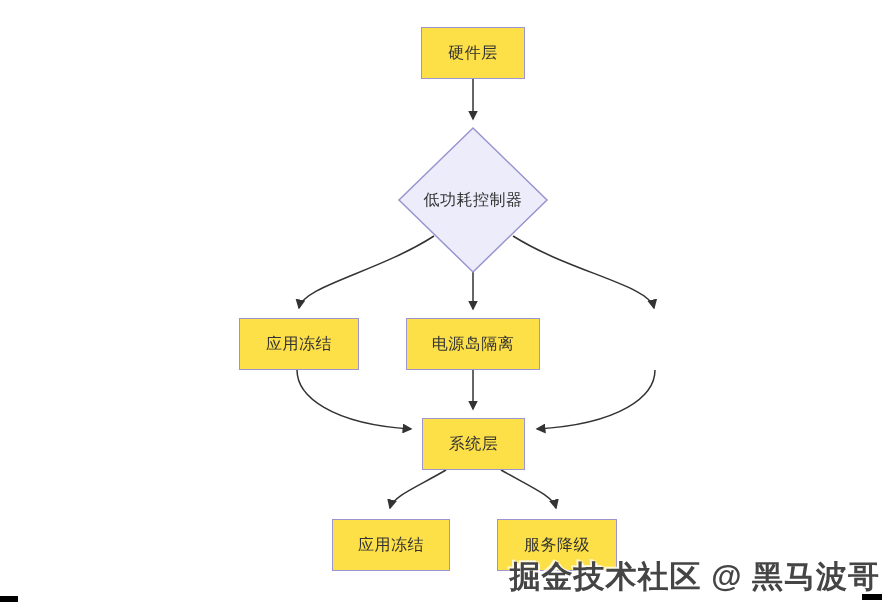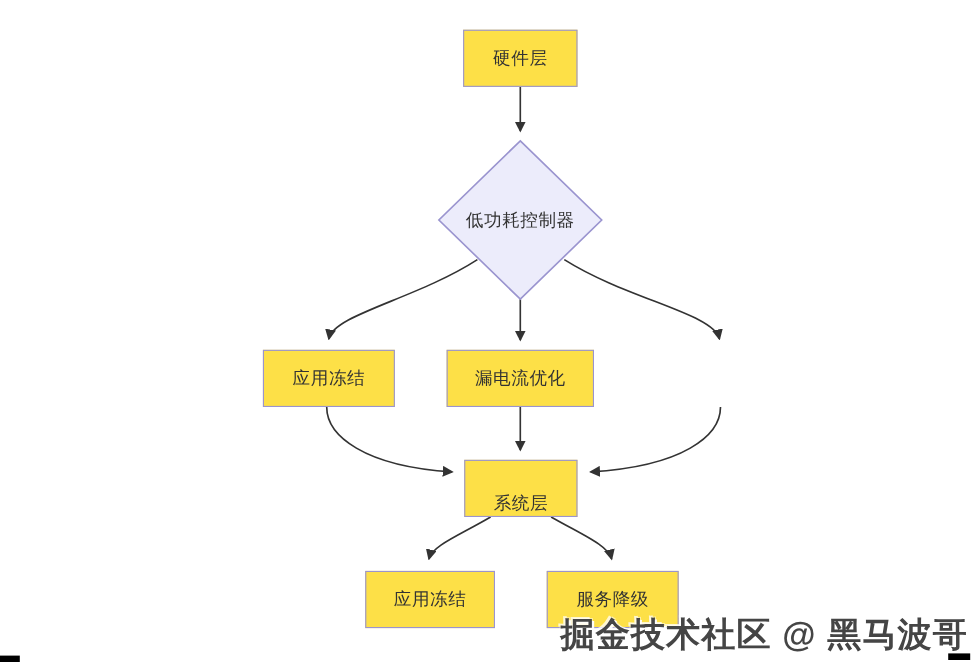--- a/index.html
+++ b/index.html
@@ -44,21 +44,21 @@
     display: flex;
     align-items: center;
     justify-content: center;
     letter-spacing: 0.5px;
     pointer-events: none;
   }
   .node-hardware   { left: 421px; top: 27px;  width: 104px; height: 52px; }
   .node-clock      { left: 239px; top: 318px; width: 120px; height: 52px; }
   .node-power      { left: 406px; top: 318px; width: 134px; height: 52px; }
   .node-leakage    { left: 588px; top: 318px; width: 135px; height: 52px; }
-  .node-system     { left: 422px; top: 418px; width: 103px; height: 52px; align-items: flex-end; }
+  .node-system     { left: 422px; top: 418px; width: 103px; height: 52px; }
   .node-freeze     { left: 332px; top: 519px; width: 118px; height: 52px; }
   .node-degrade    { left: 497px; top: 519px; width: 120px; height: 52px; }
   .label-controller { left: 398px; top: 128px; width: 150px; height: 144px; }
   .watermark {
     position: absolute;
     z-index: 3;
     right: 8px;
     top: 556px;
     font-size: 31px;
     font-weight: bold;
@@ -117,21 +117,21 @@
 
   <div class="diamond-label label-controller">
     <span>低功耗控制器</span>
   </div>
 
   <div class="node node-clock">
     <span>应用冻结</span>
   </div>
 
   <div class="node node-power">
-    <span>漏电流优化</span>
+    <span>电源岛隔离</span>
   </div>
 
 
   <div class="node node-system">
     <span>系统层</span>
   </div>
 
   <div class="node node-freeze">
     <span>应用冻结</span>
   </div>

